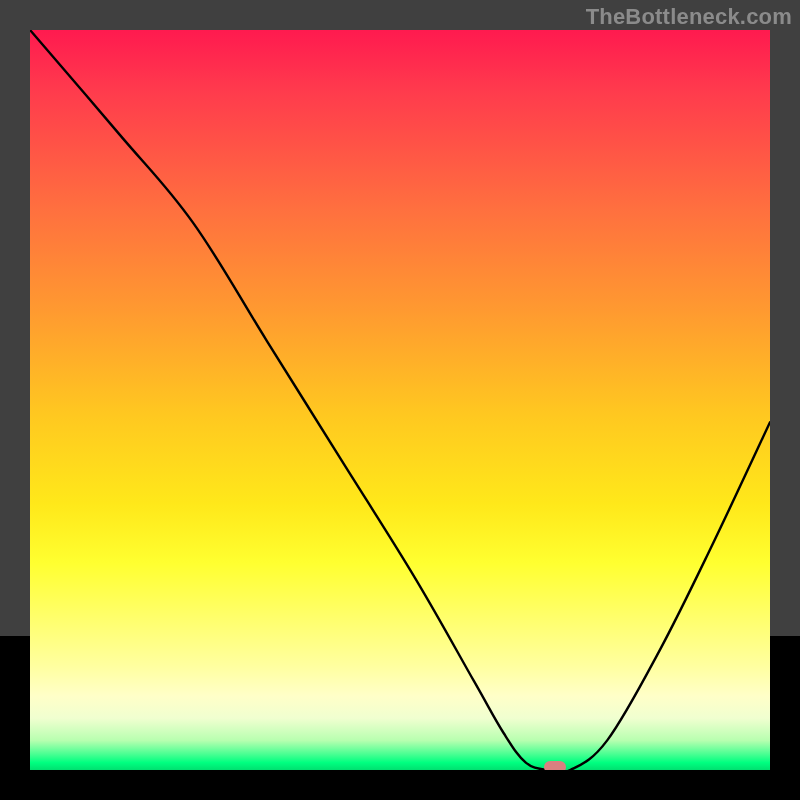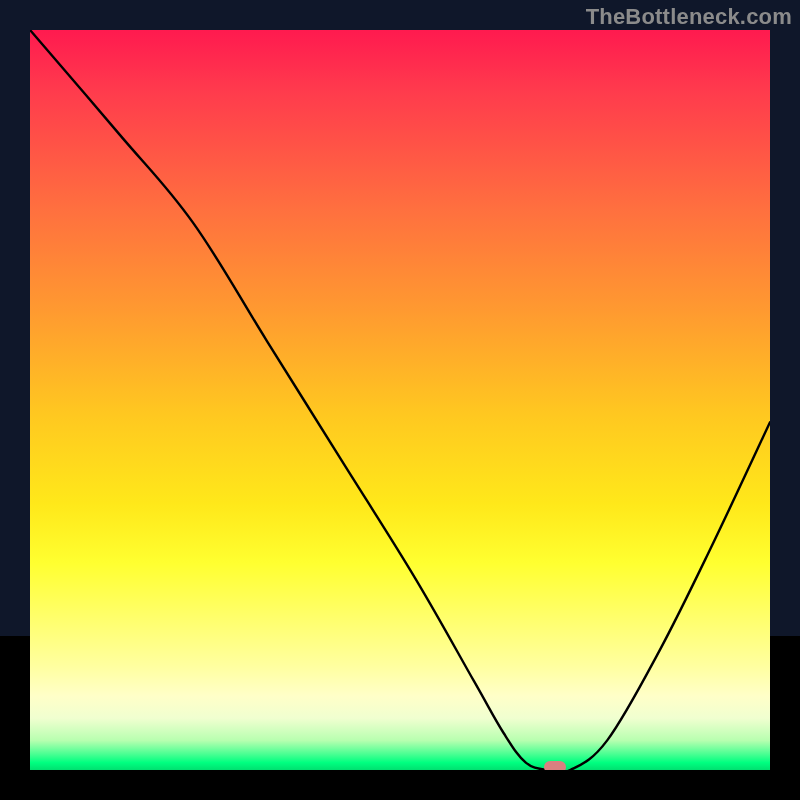--- a/index.html
+++ b/index.html
@@ -9,21 +9,21 @@
     height: 800px;
     background: #000;
     overflow: hidden;
   }
   .frame {
     position: absolute;
     left: 0;
     top: 0;
     width: 800px;
     height: 636px;
-    background: #0f172a;
+    background: #404040;
   }
   .plot-area {
     position: absolute;
     left: 30px;
     top: 30px;
     width: 740px;
     height: 740px;
     overflow: hidden;
   }
   .gradient-bg {

